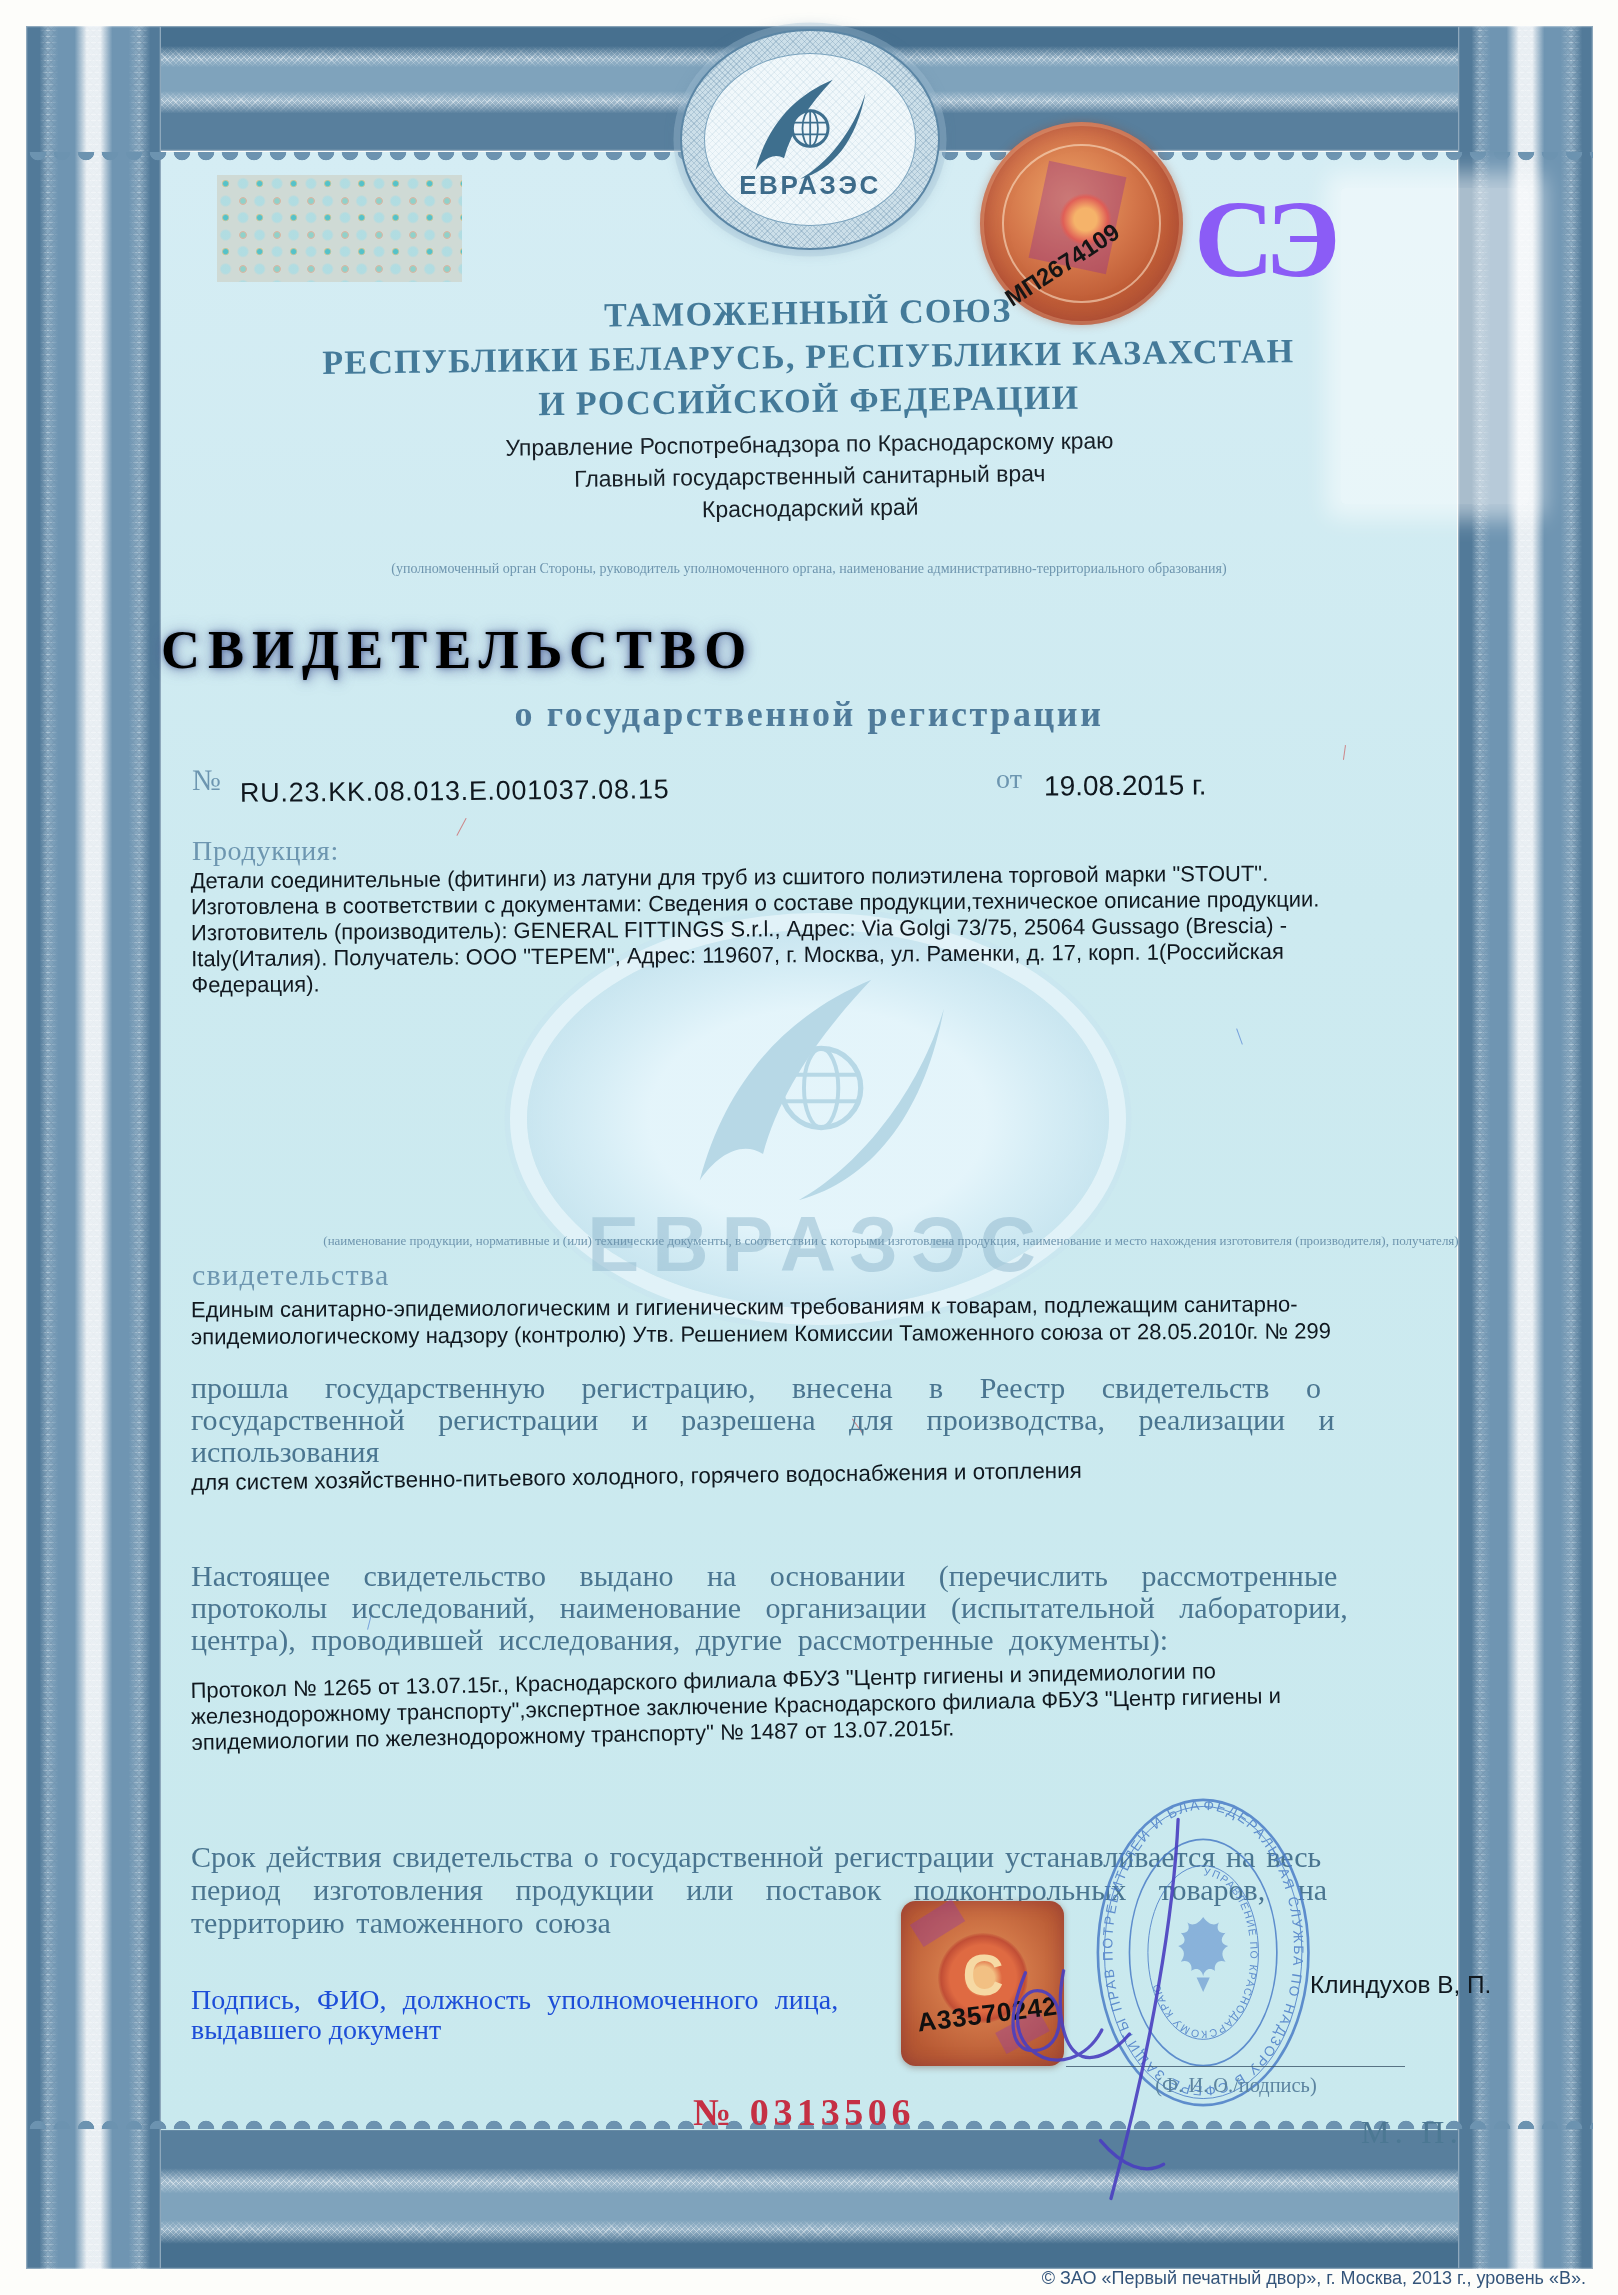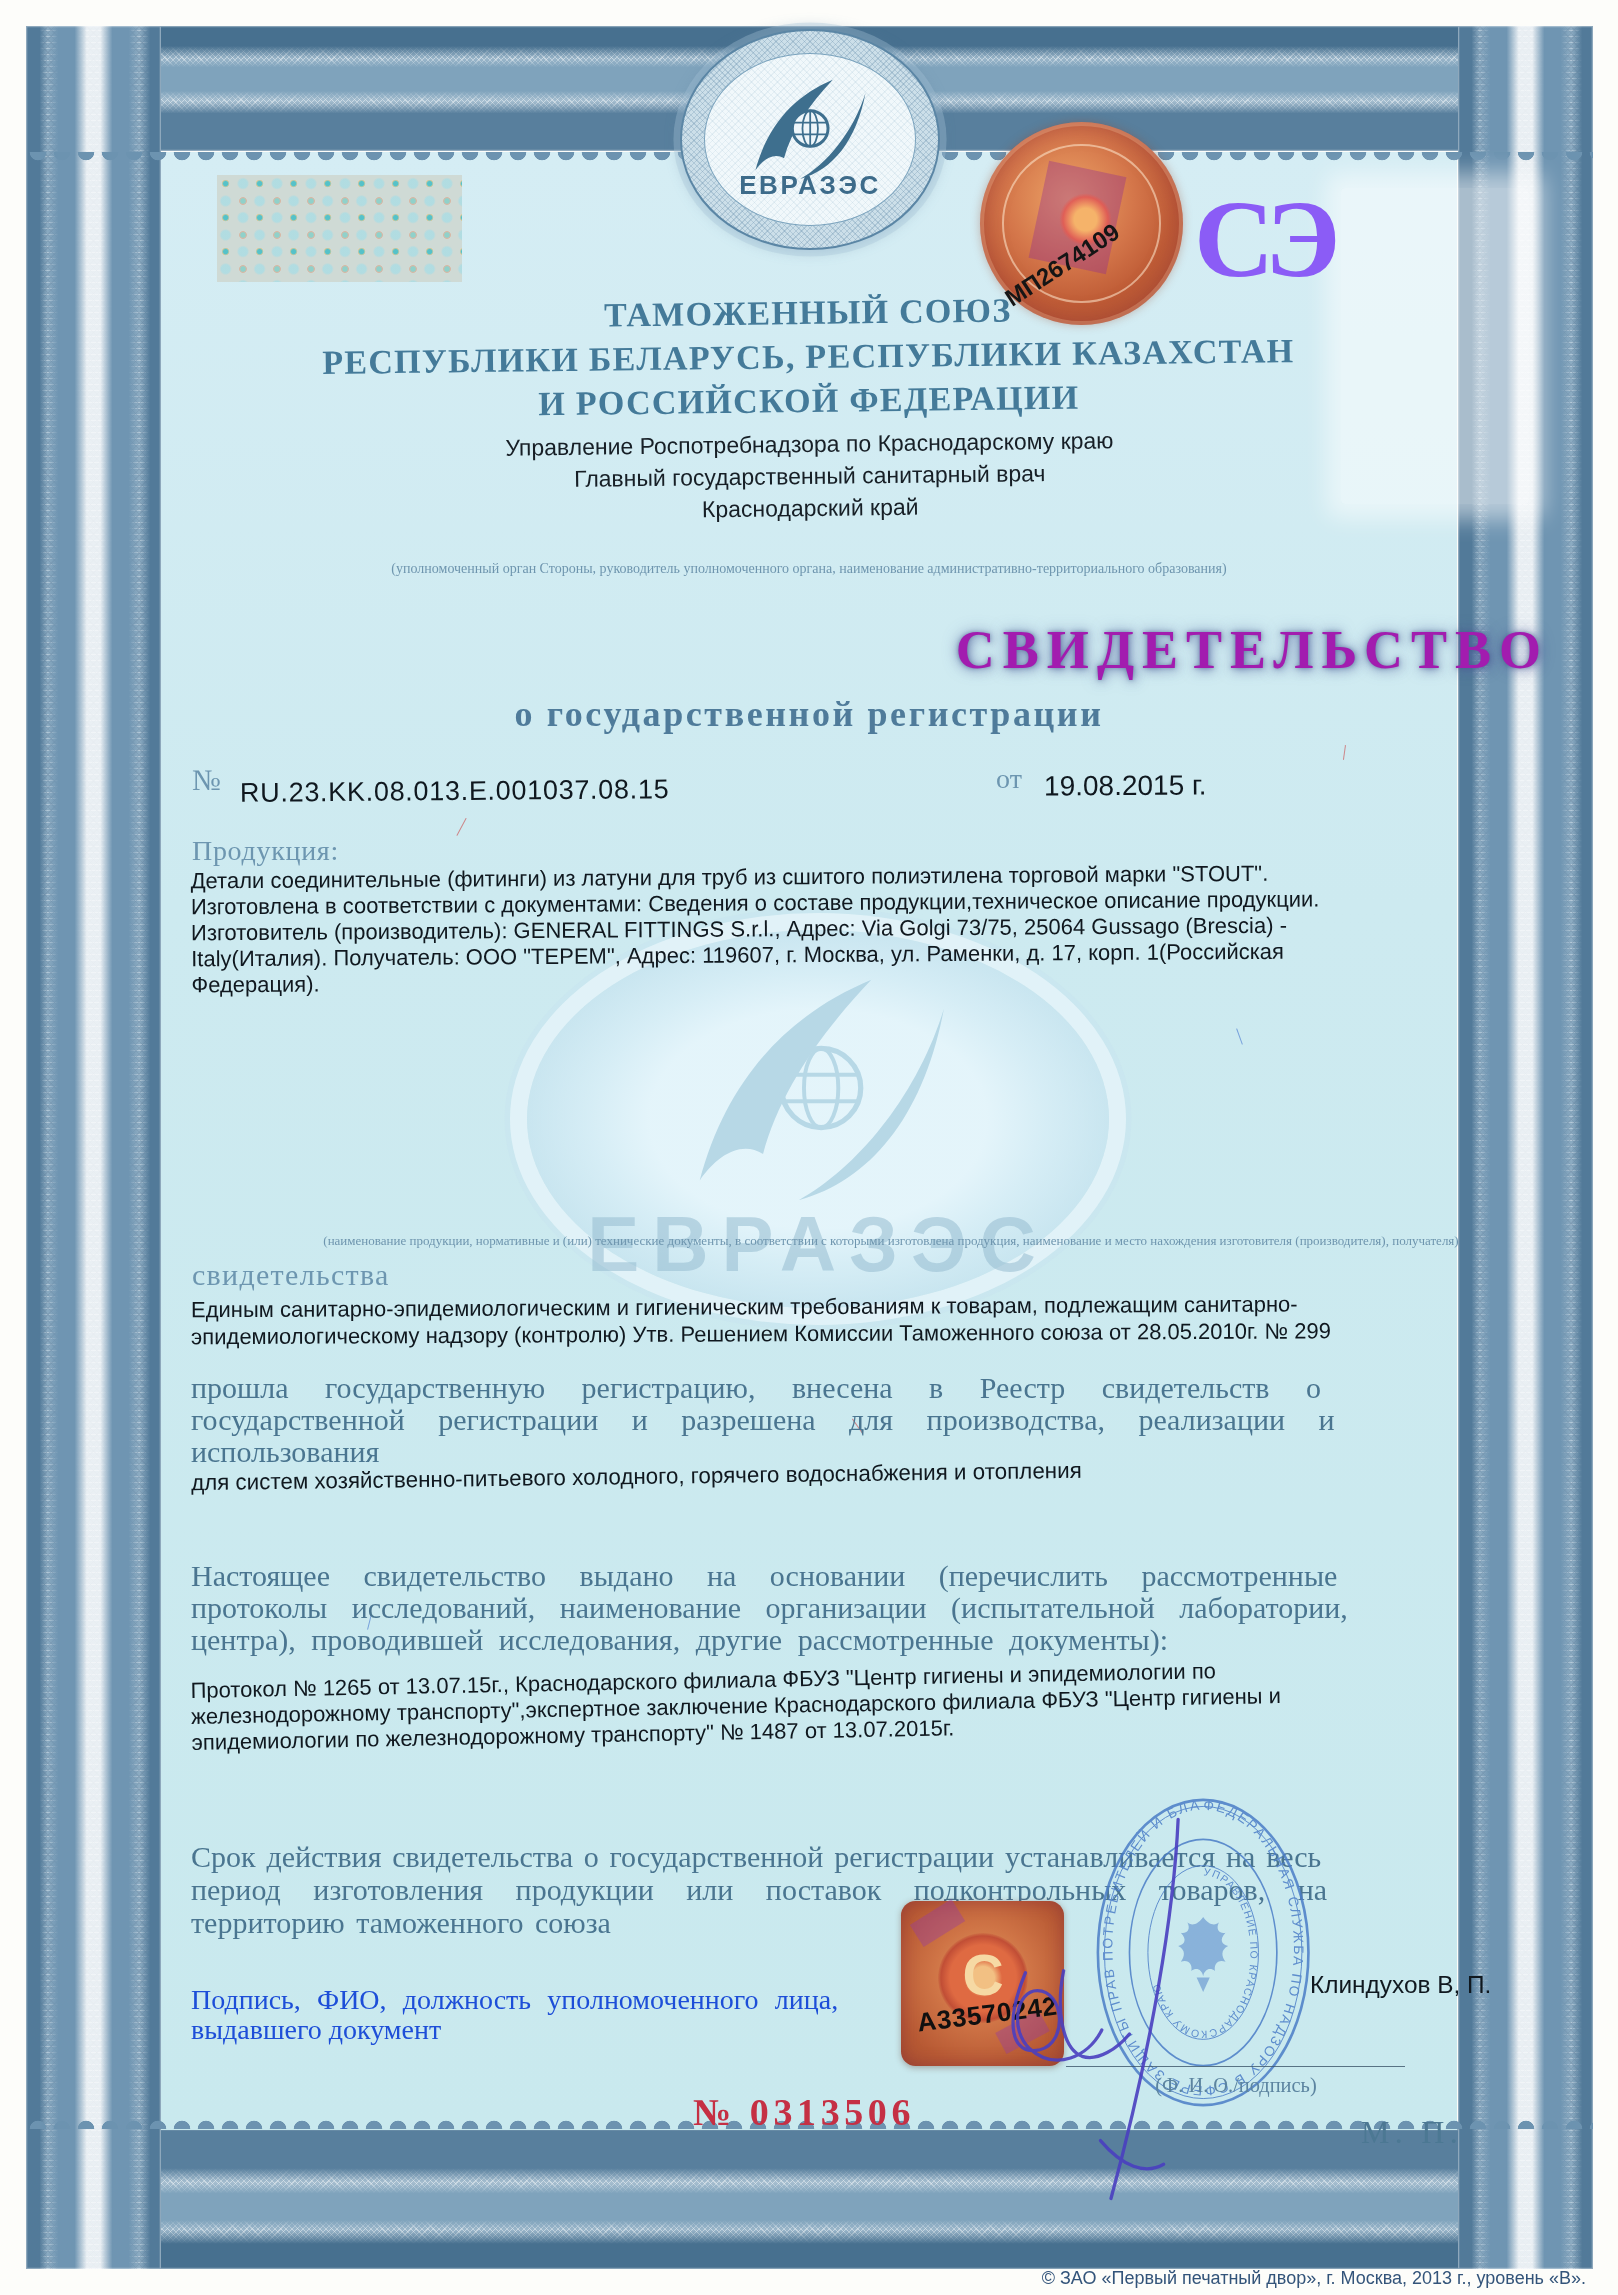--- a/index.html
+++ b/index.html
@@ -183,22 +183,22 @@
     <div class="union serif line" style="font-size:34px;">ТАМОЖЕННЫЙ СОЮЗ</div>
     <div class="union serif line" style="font-size:34px;margin-top:6px;">РЕСПУБЛИКИ БЕЛАРУСЬ, РЕСПУБЛИКИ КАЗАХСТАН</div>
     <div class="union serif line" style="font-size:34px;margin-top:6px;">И РОССИЙСКОЙ ФЕДЕРАЦИИ</div>
     <div class="auth sans line" style="font-size:23px;margin-top:10.5px;">Управление Роспотребнадзора по Краснодарскому краю</div>
     <div class="auth sans line" style="font-size:23px;margin-top:5.3px;">Главный государственный санитарный врач</div>
     <div class="auth sans line" style="font-size:23px;margin-top:5.3px;">Краснодарский край</div>
   </div>
 
   <div class="abs cap serif" style="left:161px;top:561px;width:1296px;font-size:14px;">(уполномоченный орган Стороны, руководитель уполномоченного органа, наименование административно-территориального образования)</div>
 
-  <div class="abs serif" style="left:161px;top:619px;width:1388px;text-align:right;font-weight:bold;
-       font-size:54px;letter-spacing:8px;color:#a21caf;
+  <div class="abs serif" style="left:161px;top:619px;width:1388px;text-align:left;font-weight:bold;
+       font-size:54px;letter-spacing:8px;color:#000000;
        text-shadow:0 0 4px rgba(60,80,130,.55), 0 0 14.5px rgba(84,100,160,.6), 2px 2px 9.2px rgba(84,100,160,.5);">СВИДЕТЕЛЬСТВО</div>
   <div class="abs serif" style="left:161px;top:693px;width:1296px;text-align:center;font-weight:bold;
        font-size:36px;letter-spacing:2.6px;color:#4f7b9a;">о государственной регистрации</div>
 
   <div class="abs label-lt serif" style="left:192px;top:763px;font-size:30px;">№</div>
   <div class="abs blk sans line" style="left:240px;top:776px;font-size:27px;letter-spacing:0.7px;transform:rotate(-0.5deg);">RU.23.KK.08.013.Е.001037.08.15</div>
   <div class="abs label-lt serif" style="left:996px;top:763px;font-size:28px;">от</div>
   <div class="abs blk sans line" style="left:1044px;top:770px;font-size:28px;transform:rotate(-0.4deg);">19.08.2015 г.</div>
 
   <div class="abs label-lt serif" style="left:192px;top:835px;font-size:28px;letter-spacing:0.7px;">Продукция:</div>

